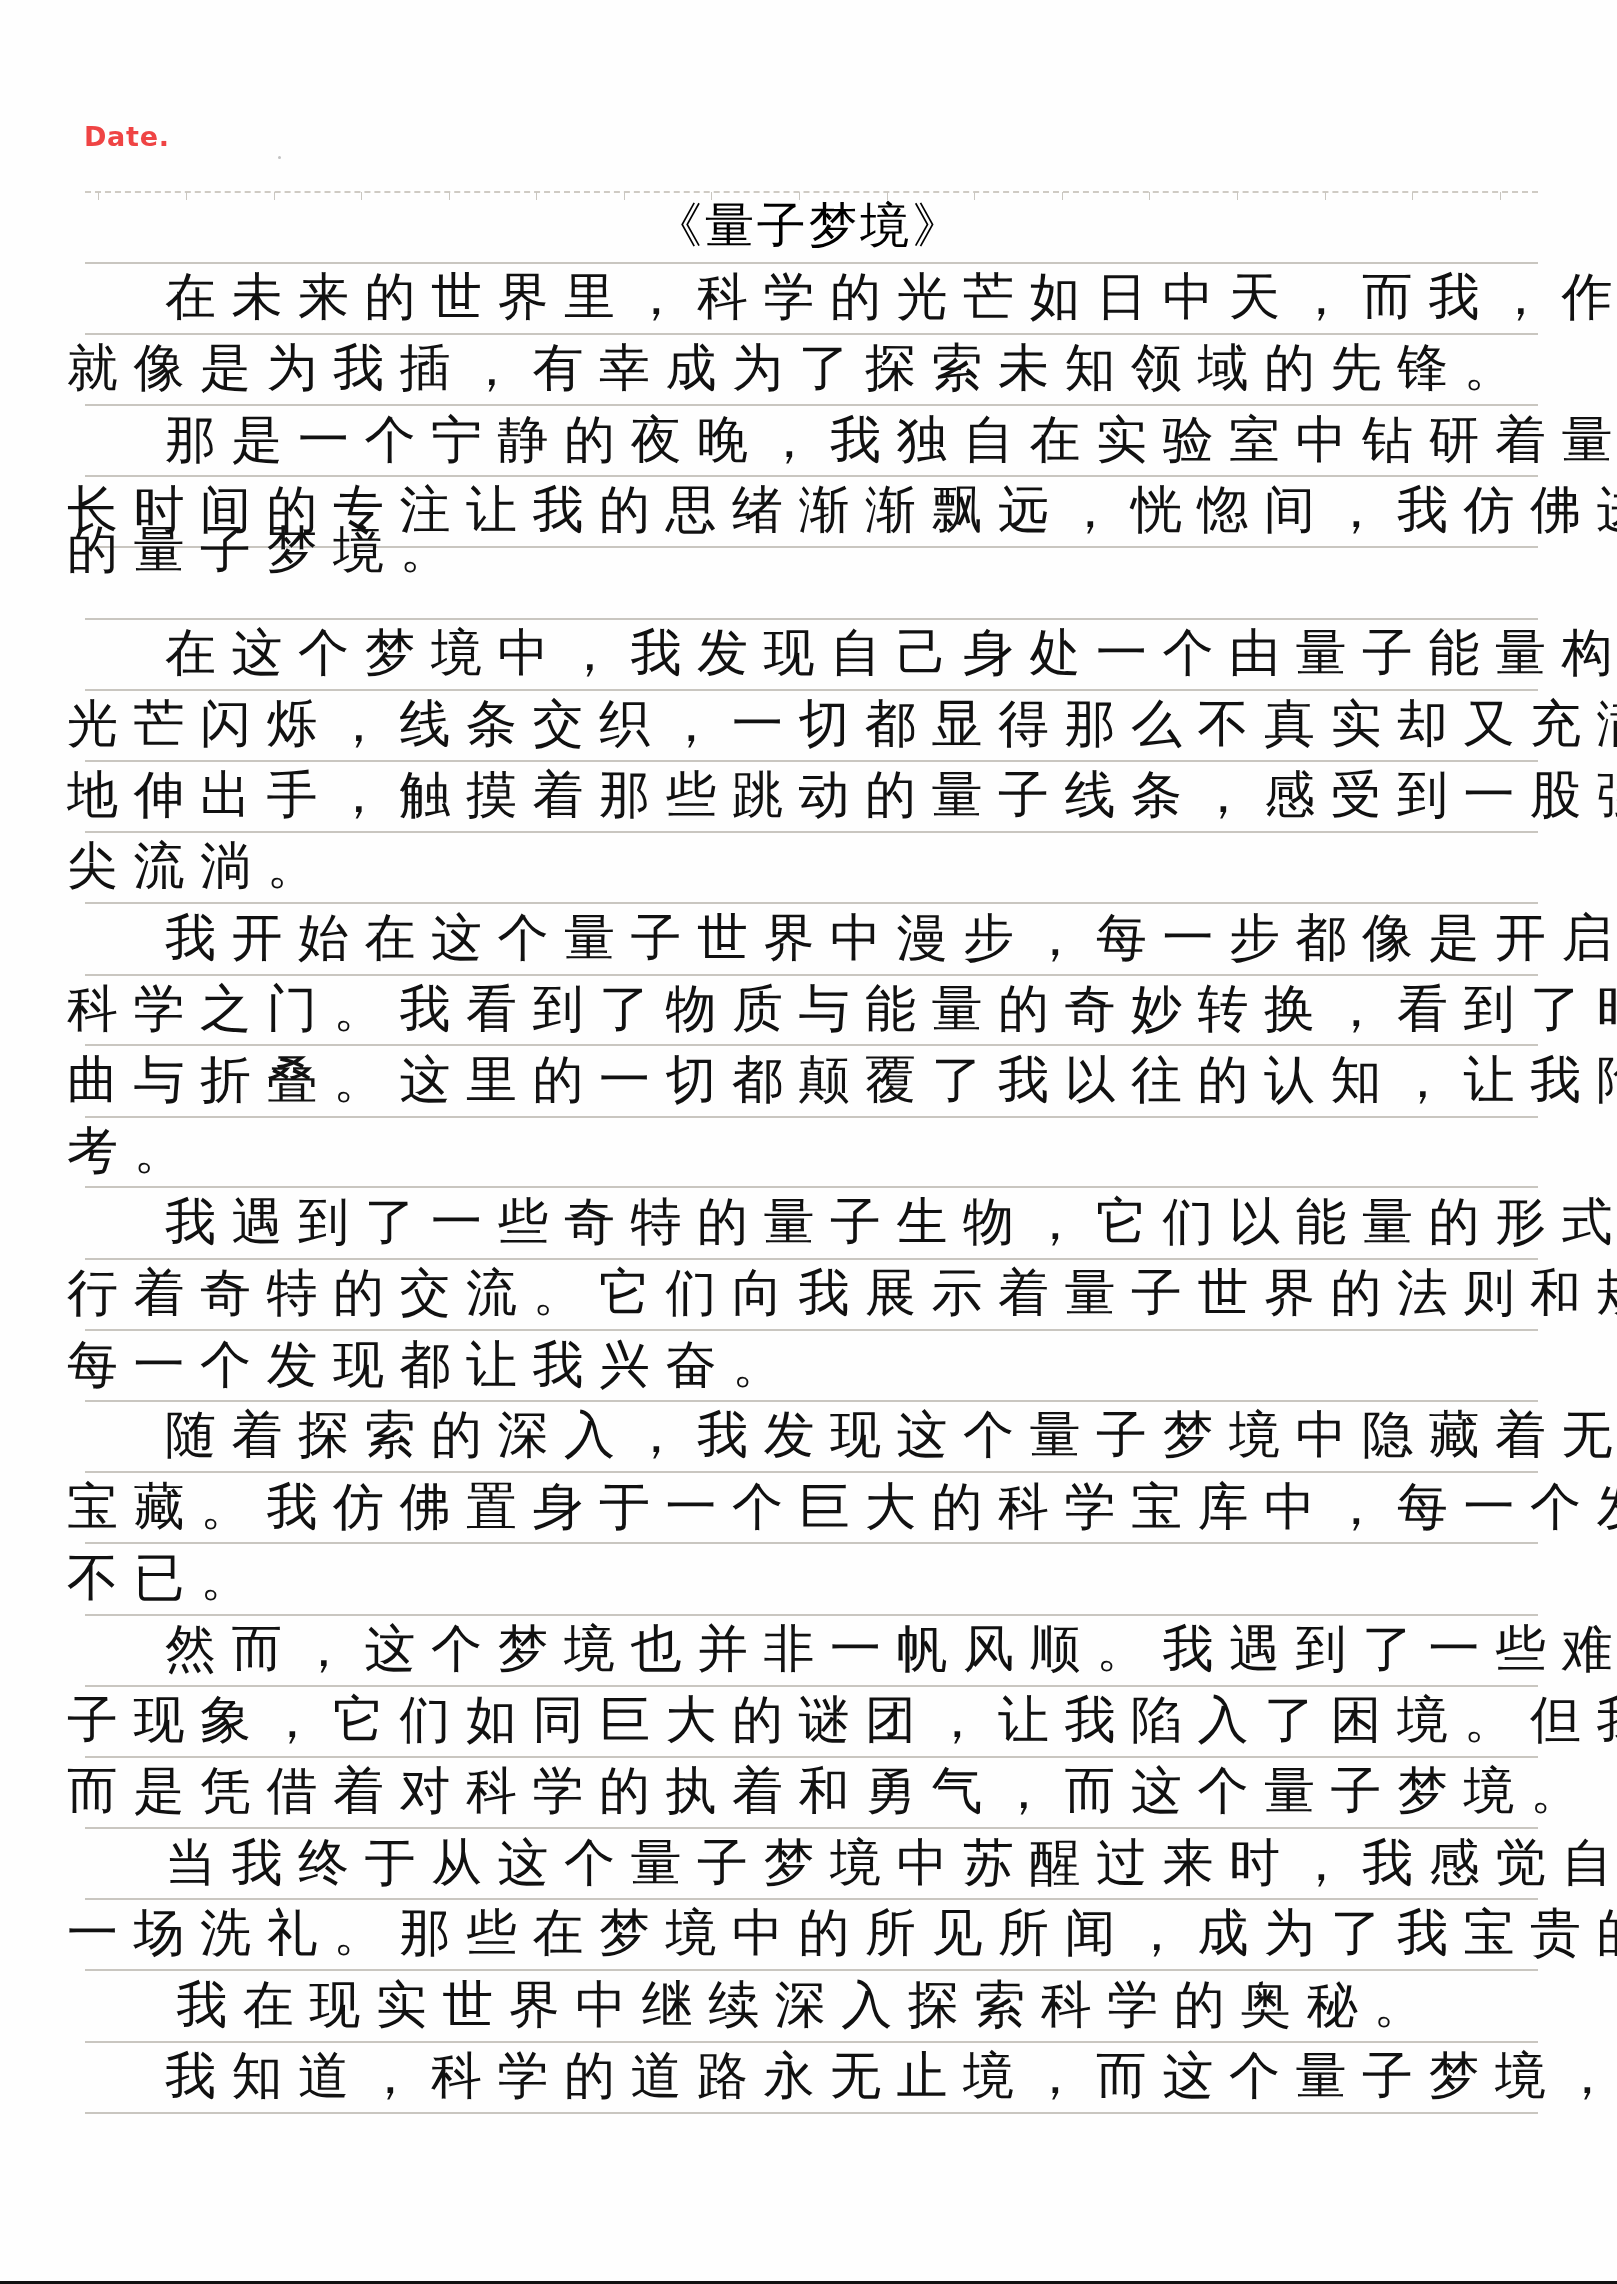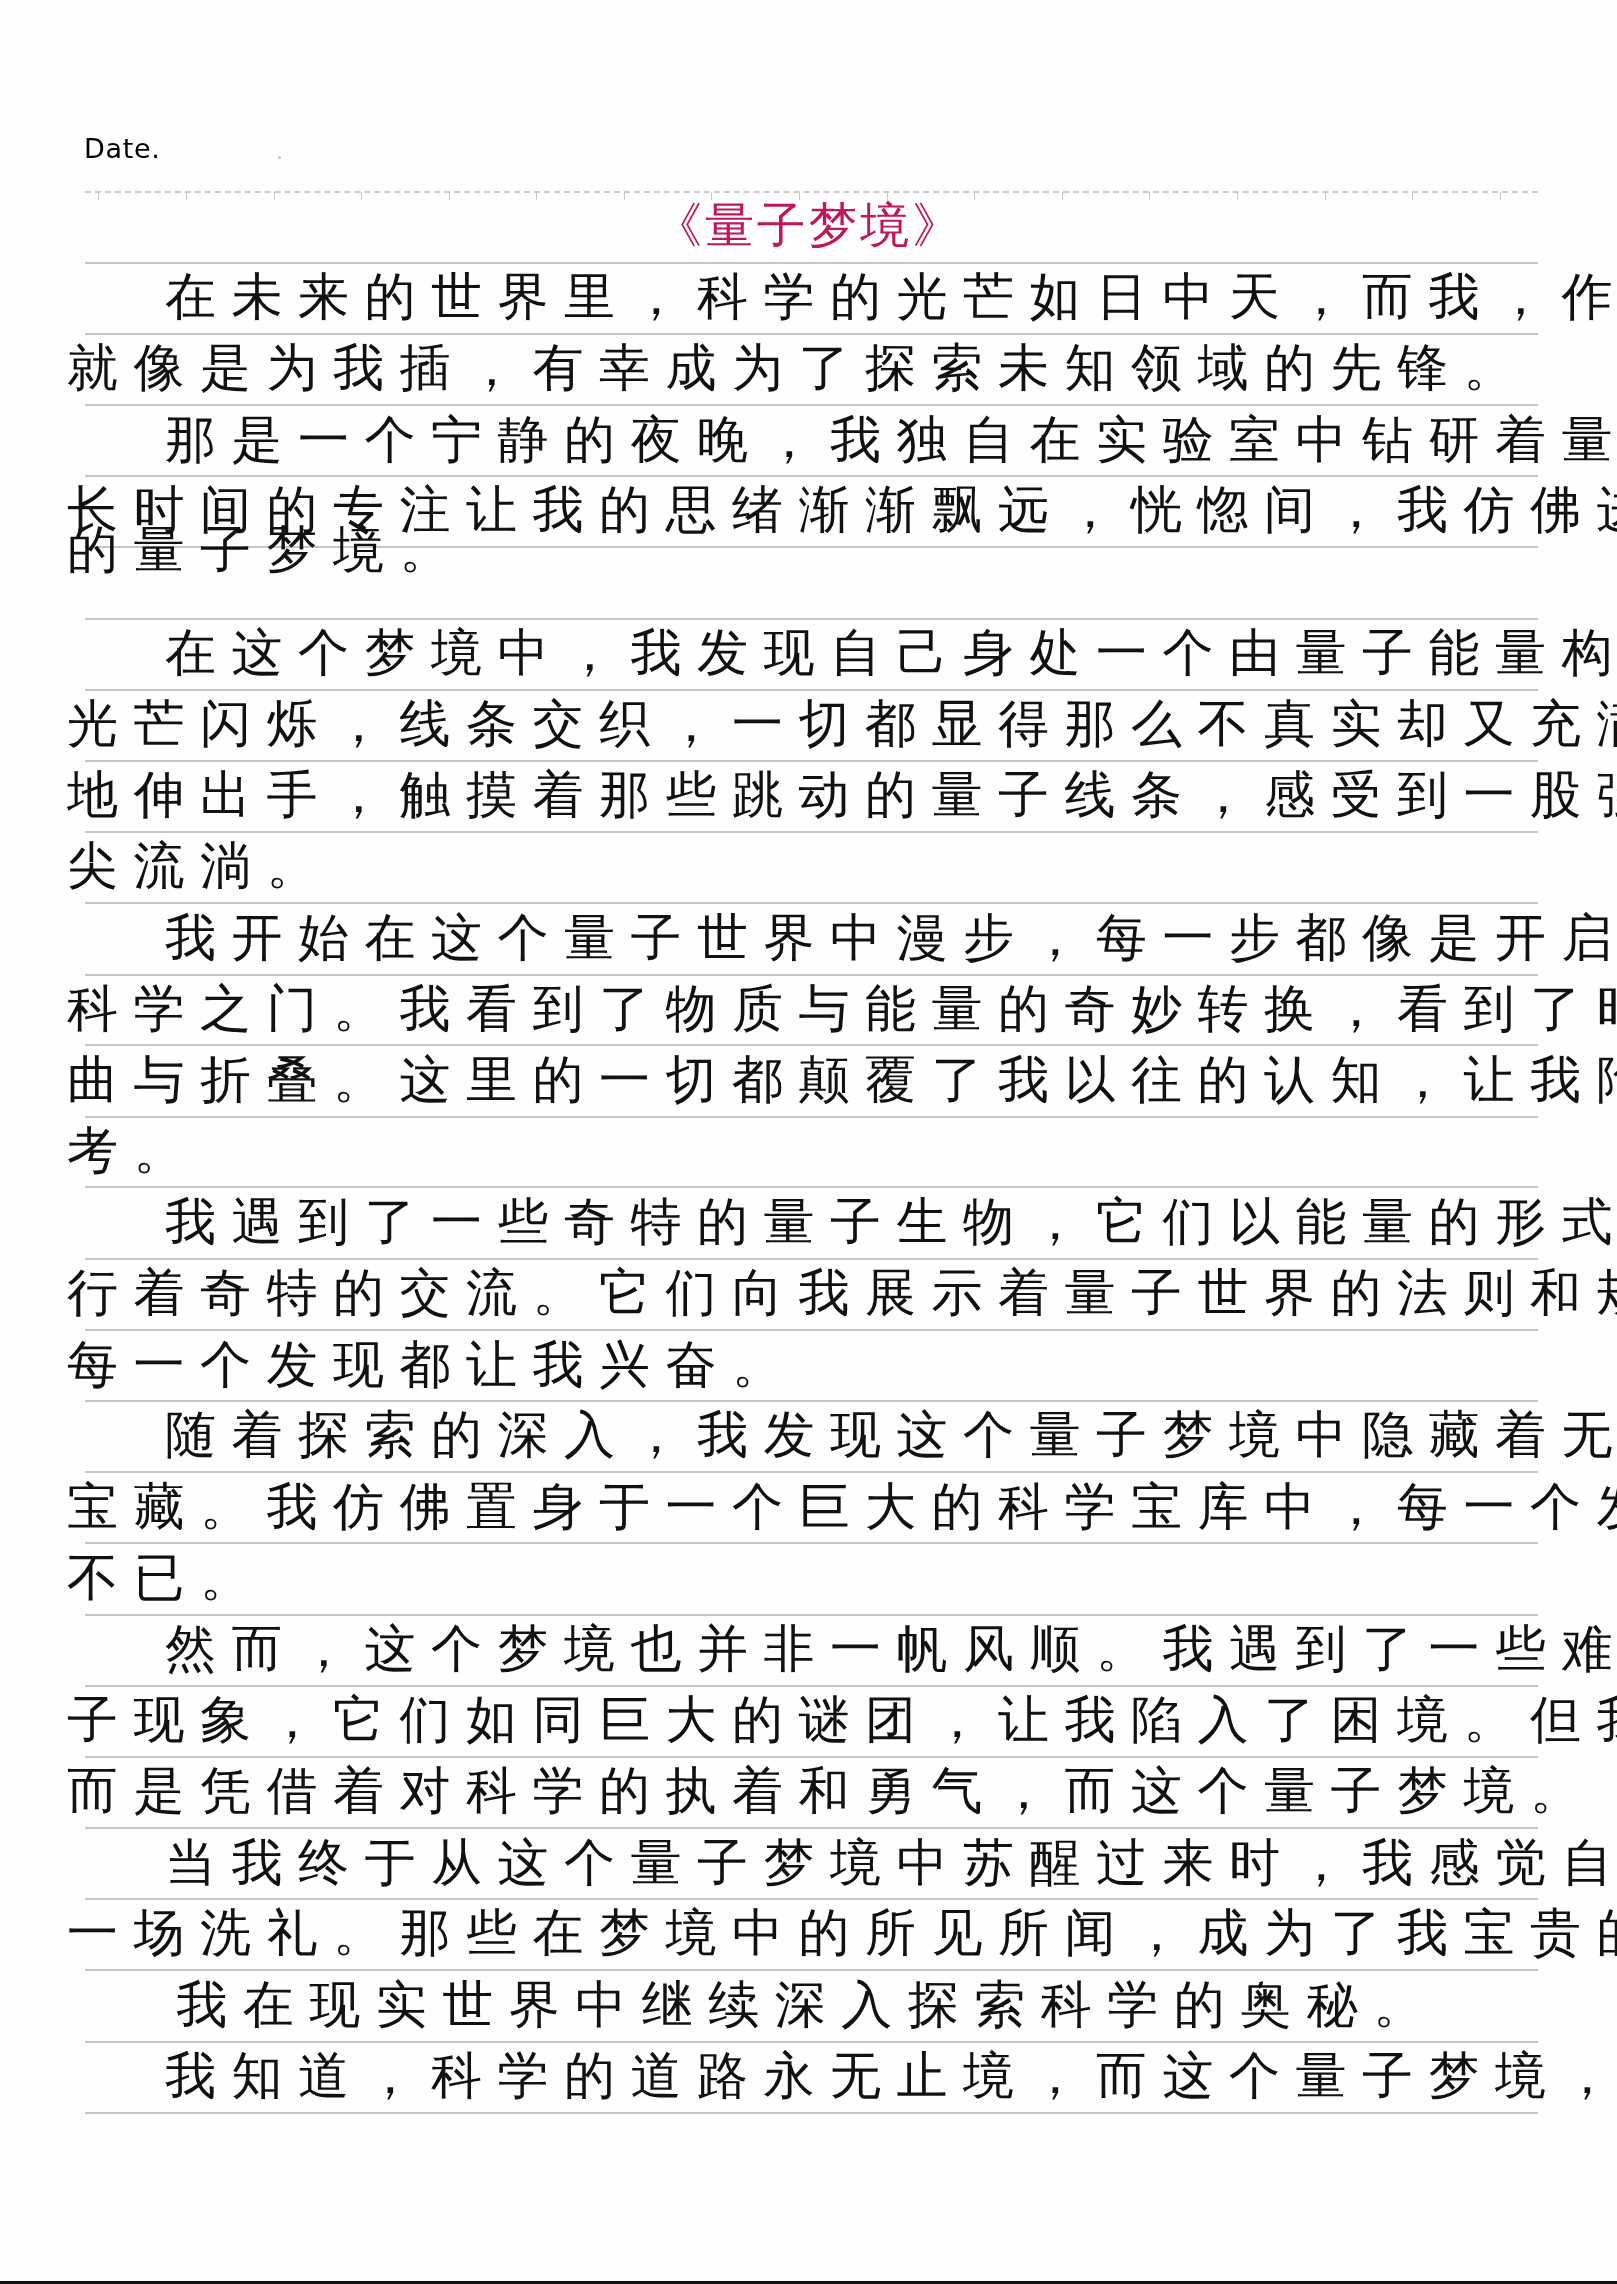--- a/index.html
+++ b/index.html
@@ -1,30 +1,30 @@
 <!DOCTYPE html>
 <html style="font-size:10.8px"><head>
 <meta charset="utf-8">
 <style>
   html, body { margin: 0; padding: 0; background: #ffffff; }
   body { width: 1617px; height: 2284px; position: relative; overflow: hidden;
          font-family: "DejaVu Sans", "Liberation Sans", sans-serif; }
   .page { position: absolute; left: 0; top: 0; width: 1617px; height: 2284px; background: #fefefe; }
-  .date-label { position: absolute; left: 84px; top: 133px; font-family: "DejaVu Sans", sans-serif;
-                font-size: 27px; font-weight: 400; color: #000000; letter-spacing: 0.7px; }
+  .date-label { position: absolute; left: 84px; top: 121px; font-family: "DejaVu Sans", sans-serif;
+                font-size: 27px; font-weight: 700; color: #ef4444; letter-spacing: 0.7px; }
   .date-dot { position: absolute; left: 278px; top: 156px; width: 3.4px; height: 3.4px; border-radius: 50%; background: #c2c2c2; }
   .rule { position: absolute; left: 85px; width: 1453px; height: 0; border-top: 2px solid #c9c6c0; }
   .rule.dashed { border-top: 2px dashed #cfcbc4; }
   .tick { position: absolute; width: 1.3px; height: 8px; background: #c9c6c0; }
   .row { position: absolute; left: 67px; width: 1482px; height: 67px;
          font-family: "DejaVu Sans", sans-serif; font-size: 51px; line-height: 67px;
          color: #111; white-space: nowrap; letter-spacing: 15.5px; }
   .row.indent { left: 165px; }
   .title { position: absolute; left: 0; width: 1617px; text-align: center; font-size: 49px; line-height: 67px;
-           color: #be185d; letter-spacing: 2.7px; font-family: "DejaVu Sans", sans-serif; }
+           color: #000000; letter-spacing: 2.7px; font-family: "DejaVu Sans", sans-serif; }
   .bottom-border { position: absolute; left: 0; bottom: 0; width: 1617px; height: 3.4px; background: #111; }
 </style>
 </head>
 <body>
 
 <div class="page">
   <span class="date-label">Date.</span>
   <span class="date-dot"></span>
 
   <div id="rules">

